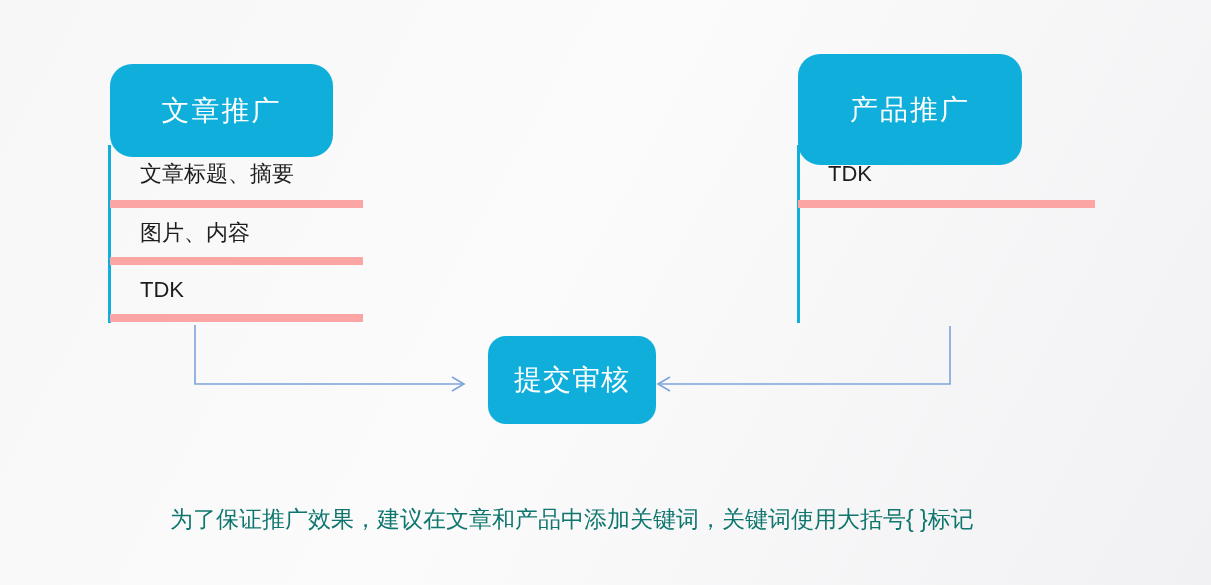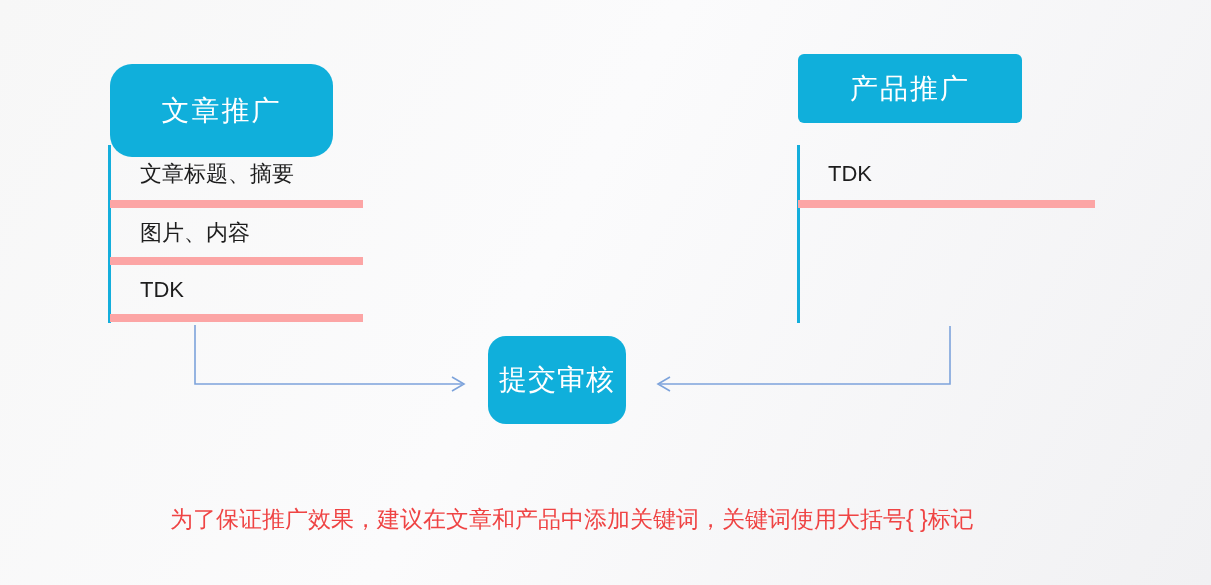--- a/index.html
+++ b/index.html
@@ -18,25 +18,25 @@
     background: #10AFDB;
     border-radius: 22px;
     display: flex;
     align-items: center;
     justify-content: center;
     color: #ffffff;
     font-size: 28px;
     letter-spacing: 2px;
   }
   .topic-left  { left: 110px; top: 64px; width: 223px; height: 93px; }
-  .topic-right { left: 798px; top: 54px; width: 224px; height: 69px; border-radius: 6px; }
+  .topic-right { left: 798px; top: 54px; width: 224px; height: 111px; }
 
   .center-box {
     position: absolute;
-    left: 488px; top: 336px; width: 138px; height: 88px;
+    left: 488px; top: 336px; width: 168px; height: 88px;
     background: #10AFDB;
     border-radius: 18px;
     display: flex; align-items: center; justify-content: center;
     color: #ffffff; font-size: 28px; letter-spacing: 1px;
   }
 
   
   .v-rail {
     position: absolute;
     width: 3px; height: 178px; top: 145px;
@@ -60,21 +60,21 @@
   }
   .branch-item:first-child { height: 61px; }
 
   
   .arrows { position: absolute; inset: 0; pointer-events: none; }
 
   .footnote {
     position: absolute;
     left: 170px; top: 504px;
     font-size: 23px;
-    color: #ef4444;
+    color: #0f766e;
     white-space: nowrap;
   }
 </style>
 </head>
 <body>
 
 <div class="slide">
 
   <div class="topic-box topic-left">
     <span>文章推广</span>

